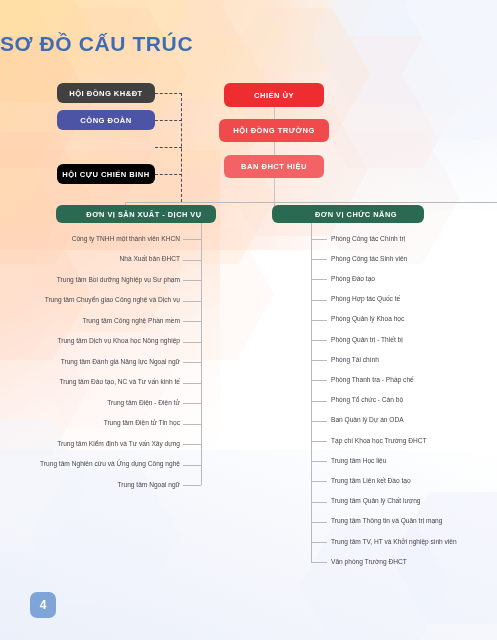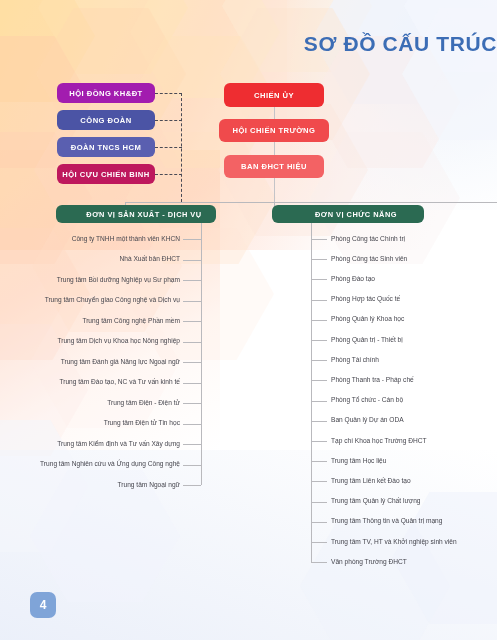--- a/index.html
+++ b/index.html
@@ -48,21 +48,21 @@
   }
   .bg-wash-tr {
     position:absolute; right:-20px; top:-20px; width:230px; height:230px;
     background: radial-gradient(circle at 70% 30%,
         rgba(236,241,250,.95) 0%, rgba(246,249,253,.6) 55%, rgba(255,255,255,0) 80%);
   }
 
   
   #title {
     position:absolute; left:0; top:32px; width:497px;
-    text-align:right;
+    text-align:left;
     font-size: 21px; font-weight: 700; letter-spacing: .6px;
     color:#3c6db5;
   }
 
   
   .node {
     position:absolute;
     display:flex; align-items:center; justify-content:center;
     border-radius:6px;
     color:#ffffff;
@@ -174,27 +174,26 @@
   <div class="dash-h" style="left:155px; top:174px; width:27px;"></div>
 
   <div class="ln h" style="left:125px; top:202px; width:372px;"></div>
   <div class="ln v" style="left:125px; top:202px; height:7px;"></div>
   <div class="ln v" style="left:274px; top:202px; height:7px;"></div>
 
   <div class="node green" style="left:56px; top:205px; width:160px; height:18px; background:#2b6a52;">ĐƠN VỊ SẢN XUẤT - DỊCH VỤ</div>
   <div class="node green" style="left:272px; top:205px; width:152px; height:18px; background:#2b6a52;">ĐƠN VỊ CHỨC NĂNG</div>
 
   <div class="node" style="left:224px; top:83px; width:100px; height:24px; background:#ee2d31;">CHIẾN ỦY</div>
-  <div class="node" style="left:219px; top:119px; width:110px; height:23px; background:#f04a4c;">HỘI CHIẾN TRƯỜNG</div>
+  <div class="node" style="left:219px; top:119px; width:110px; height:23px; background:#f04a4c;">HỘI ĐỒNG TRƯỜNG</div>
   <div class="node" style="left:224px; top:155px; width:100px; height:23px; background:#f36264;">BAN ĐHCT HIỆU</div>
 
-  <div class="node" style="left:57px; top:83px; width:98px; height:20px; background:#a21caf;">HỘI ĐỒNG KH&amp;ĐT</div>
+  <div class="node" style="left:57px; top:83px; width:98px; height:20px; background:#404040;">HỘI ĐỒNG KH&amp;ĐT</div>
   <div class="node" style="left:57px; top:110px; width:98px; height:20px; background:#4b54a5;">CÔNG ĐOÀN</div>
-  <div class="node" style="left:57px; top:137px; width:98px; height:20px; background:#5a5fb0;">ĐOÀN TNCS HCM</div>
-  <div class="node" style="left:57px; top:164px; width:98px; height:20px; background:#be185d;">HỘI CỰU CHIẾN BINH</div>
+  <div class="node" style="left:57px; top:164px; width:98px; height:20px; background:#000000;">HỘI CỰU CHIẾN BINH</div>
 
   <div class="ln v" style="left:201px; top:223px; height:262px;"></div>
   <div class="ln v" style="left:311px; top:223px; height:339px;"></div>
 
   <div id="leaves-production">
       <div class="tick" style="top: 239px; left: 183px; width: 18px;"></div>
       <div class="leaf left" style="top: 235.5px; right: 317px;">Công ty TNHH một thành viên KHCN</div>
       <div class="tick" style="top: 259.5px; left: 183px; width: 18px;"></div>
       <div class="leaf left" style="top: 256px; right: 317px;">Nhà Xuất bản ĐHCT</div>
       <div class="tick" style="top: 280px; left: 183px; width: 18px;"></div>

